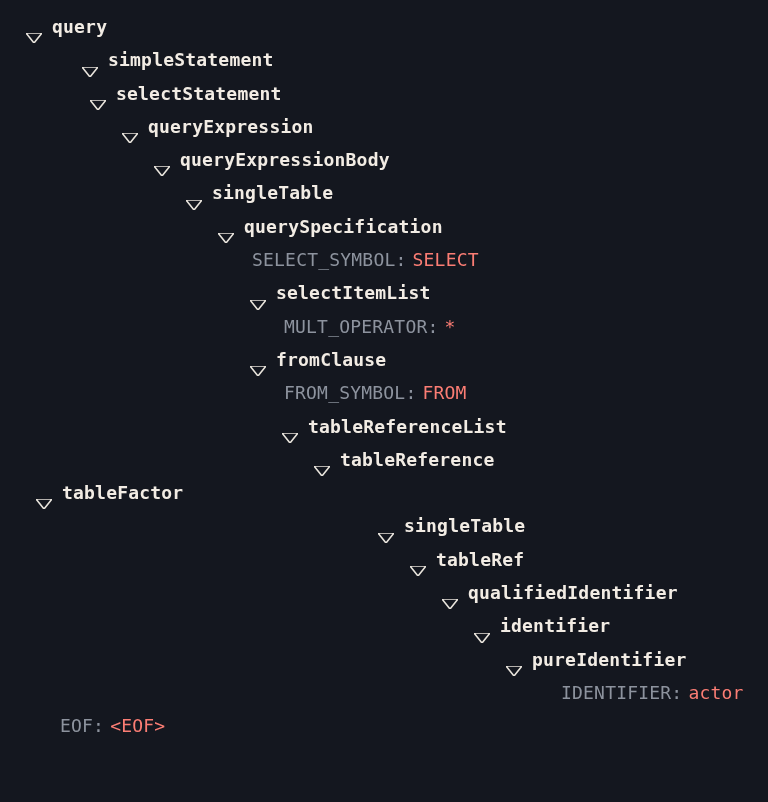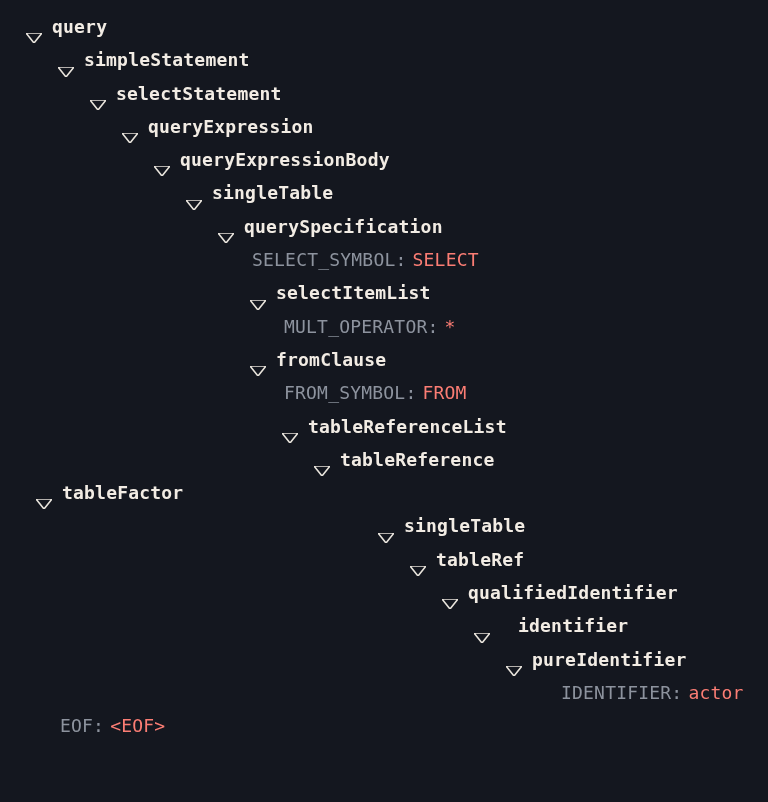--- a/index.html
+++ b/index.html
@@ -53,21 +53,21 @@
 
 <div class="tree" id="tree-root">
     <div class="row" style="padding-left: 26px;">
       <span class="tri">
         <svg viewBox="0 0 16 10">
           <polygon points="0,0 16,0 8,10" fill="none" stroke="#e9e4dc" stroke-width="1.6" stroke-linejoin="miter"></polygon>
         </svg>
       </span>
       <span class="rule">query</span>
     </div>
-    <div class="row" style="padding-left: 58px;">
+    <div class="row" style="padding-left: 82px;">
       <span class="tri">
         <svg viewBox="0 0 16 10">
           <polygon points="0,0 16,0 8,10" fill="none" stroke="#e9e4dc" stroke-width="1.6" stroke-linejoin="miter"></polygon>
         </svg>
       </span>
       <span class="rule">simpleStatement</span>
     </div>
     <div class="row" style="padding-left: 90px;">
       <span class="tri">
         <svg viewBox="0 0 16 10">
@@ -177,21 +177,21 @@
       <span class="rule">tableRef</span>
     </div>
     <div class="row" style="padding-left: 442px;">
       <span class="tri">
         <svg viewBox="0 0 16 10">
           <polygon points="0,0 16,0 8,10" fill="none" stroke="#e9e4dc" stroke-width="1.6" stroke-linejoin="miter"></polygon>
         </svg>
       </span>
       <span class="rule">qualifiedIdentifier</span>
     </div>
-    <div class="row" style="padding-left: 474px; gap: 18px;">
+    <div class="row" style="padding-left: 474px;">
       <span class="tri">
         <svg viewBox="0 0 16 10">
           <polygon points="0,0 16,0 8,10" fill="none" stroke="#e9e4dc" stroke-width="1.6" stroke-linejoin="miter"></polygon>
         </svg>
       </span>
       <span class="rule">identifier</span>
     </div>
     <div class="row" style="padding-left: 506px;">
       <span class="tri">
         <svg viewBox="0 0 16 10">

